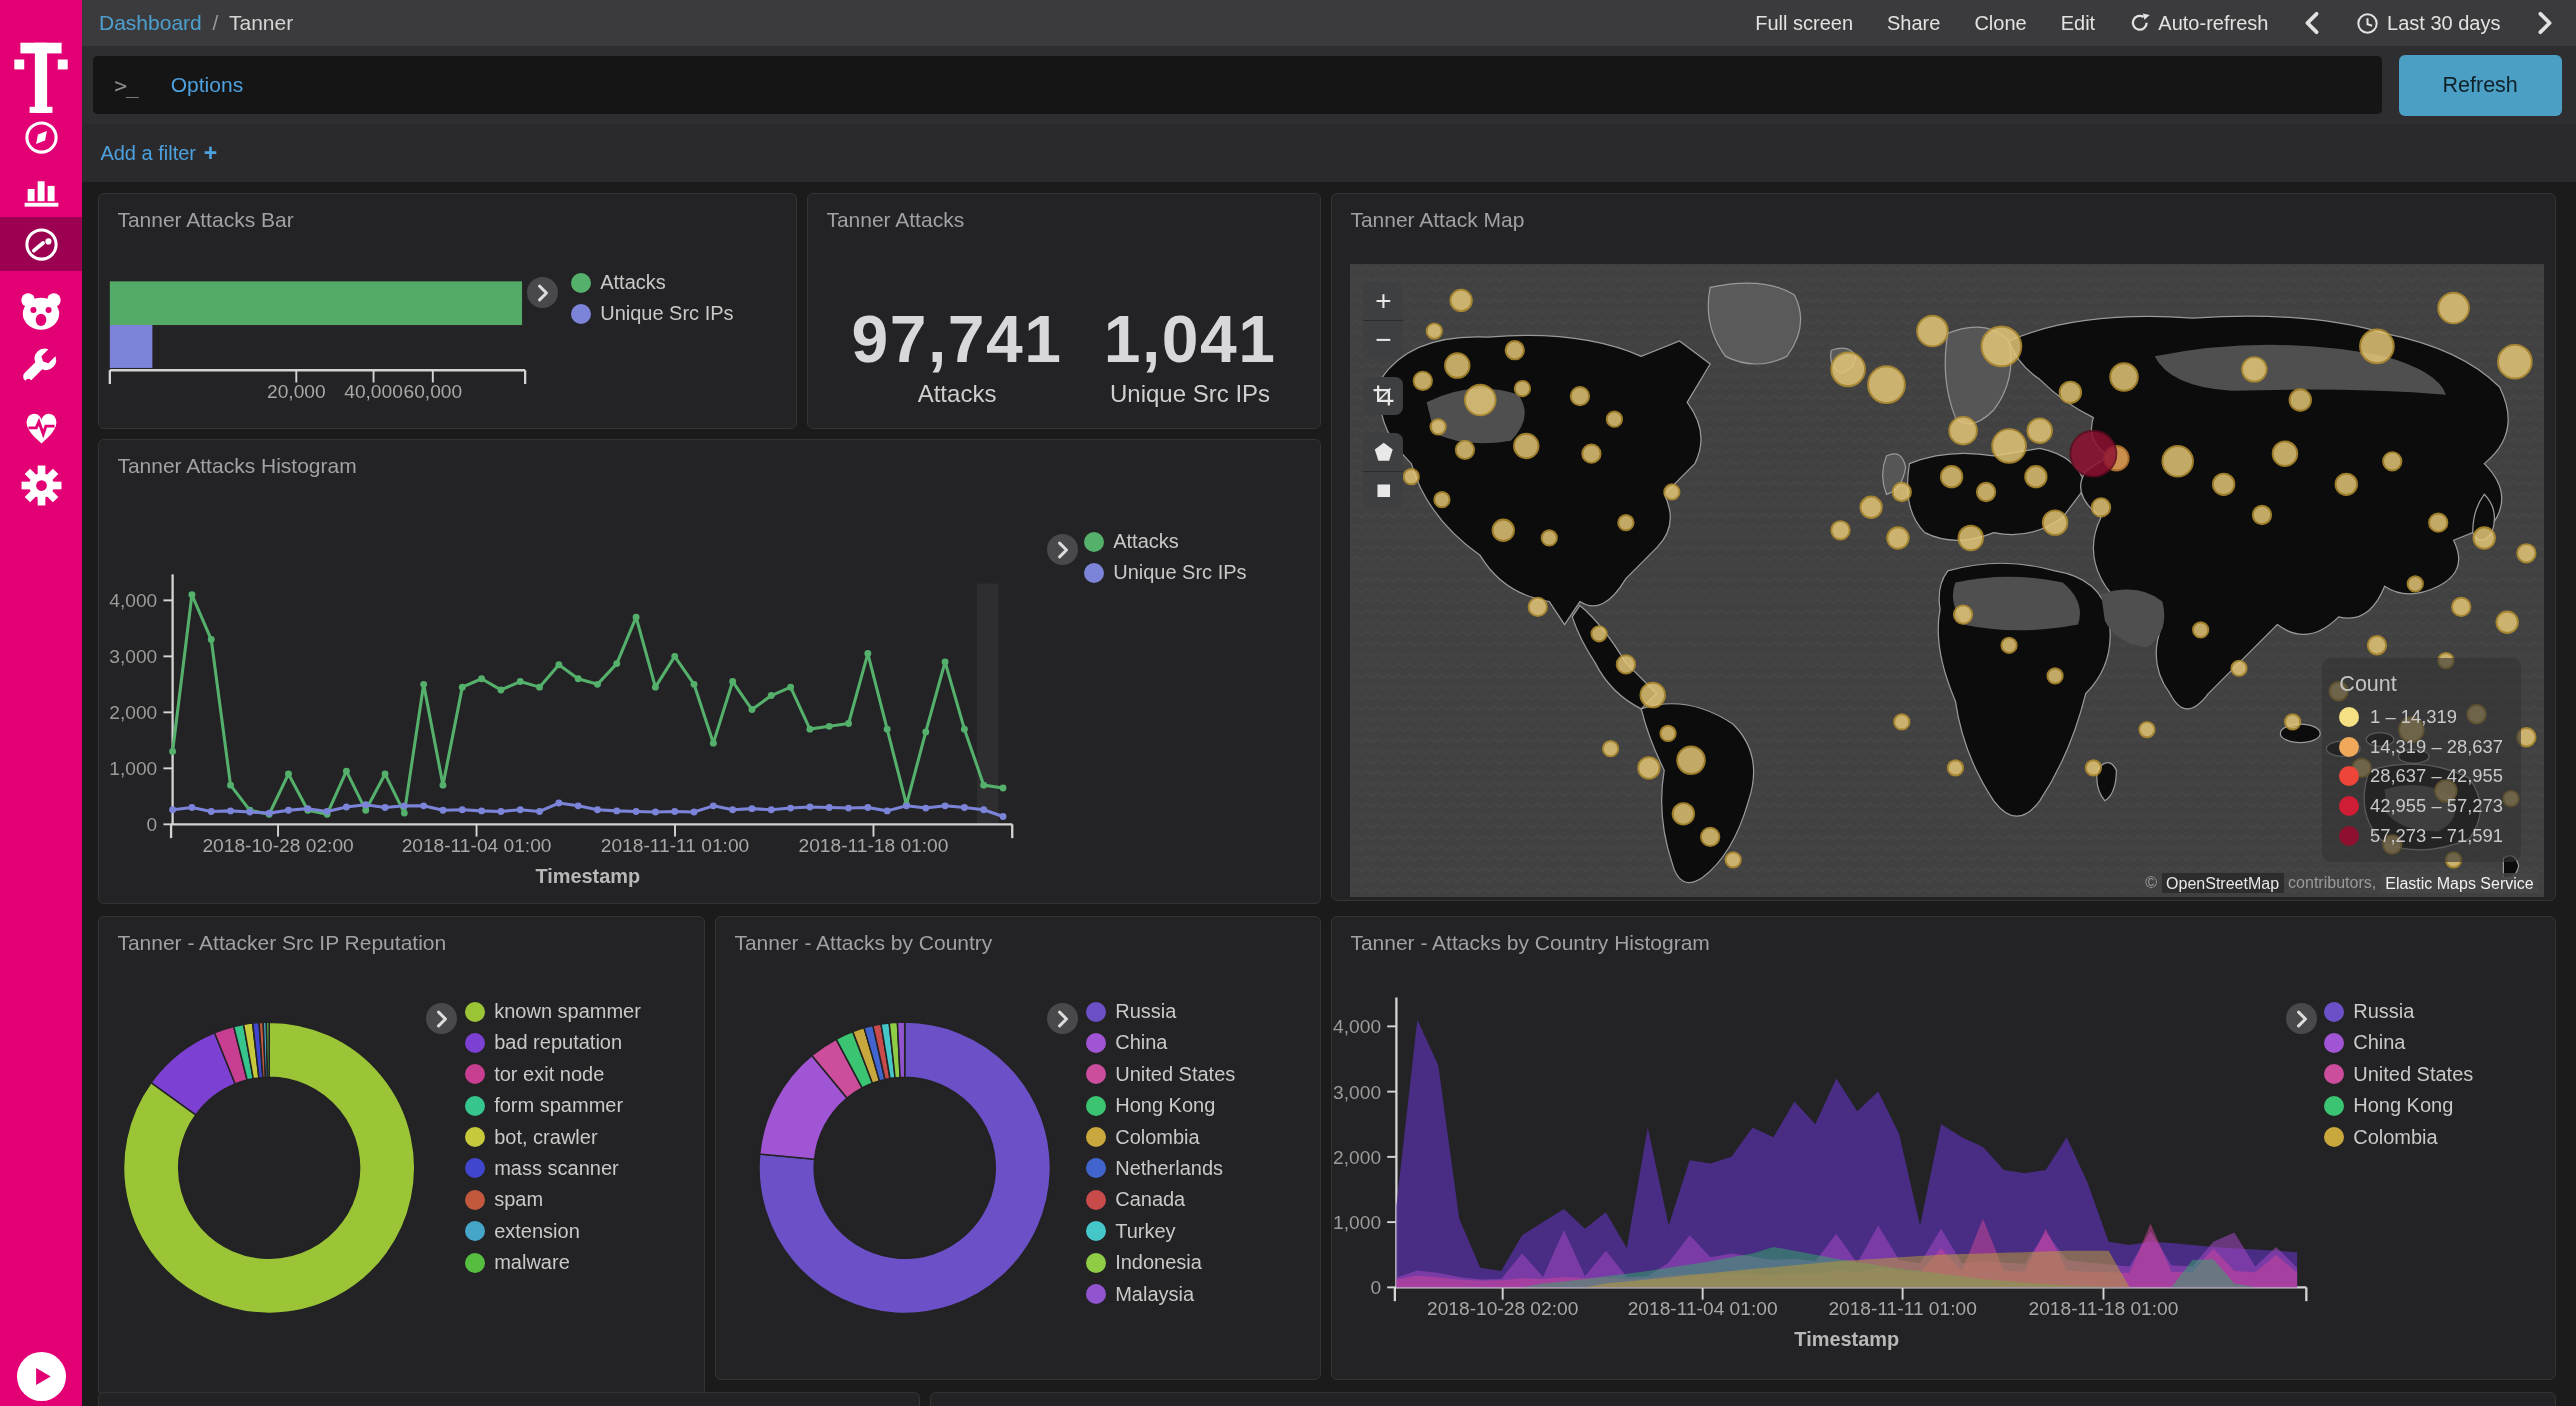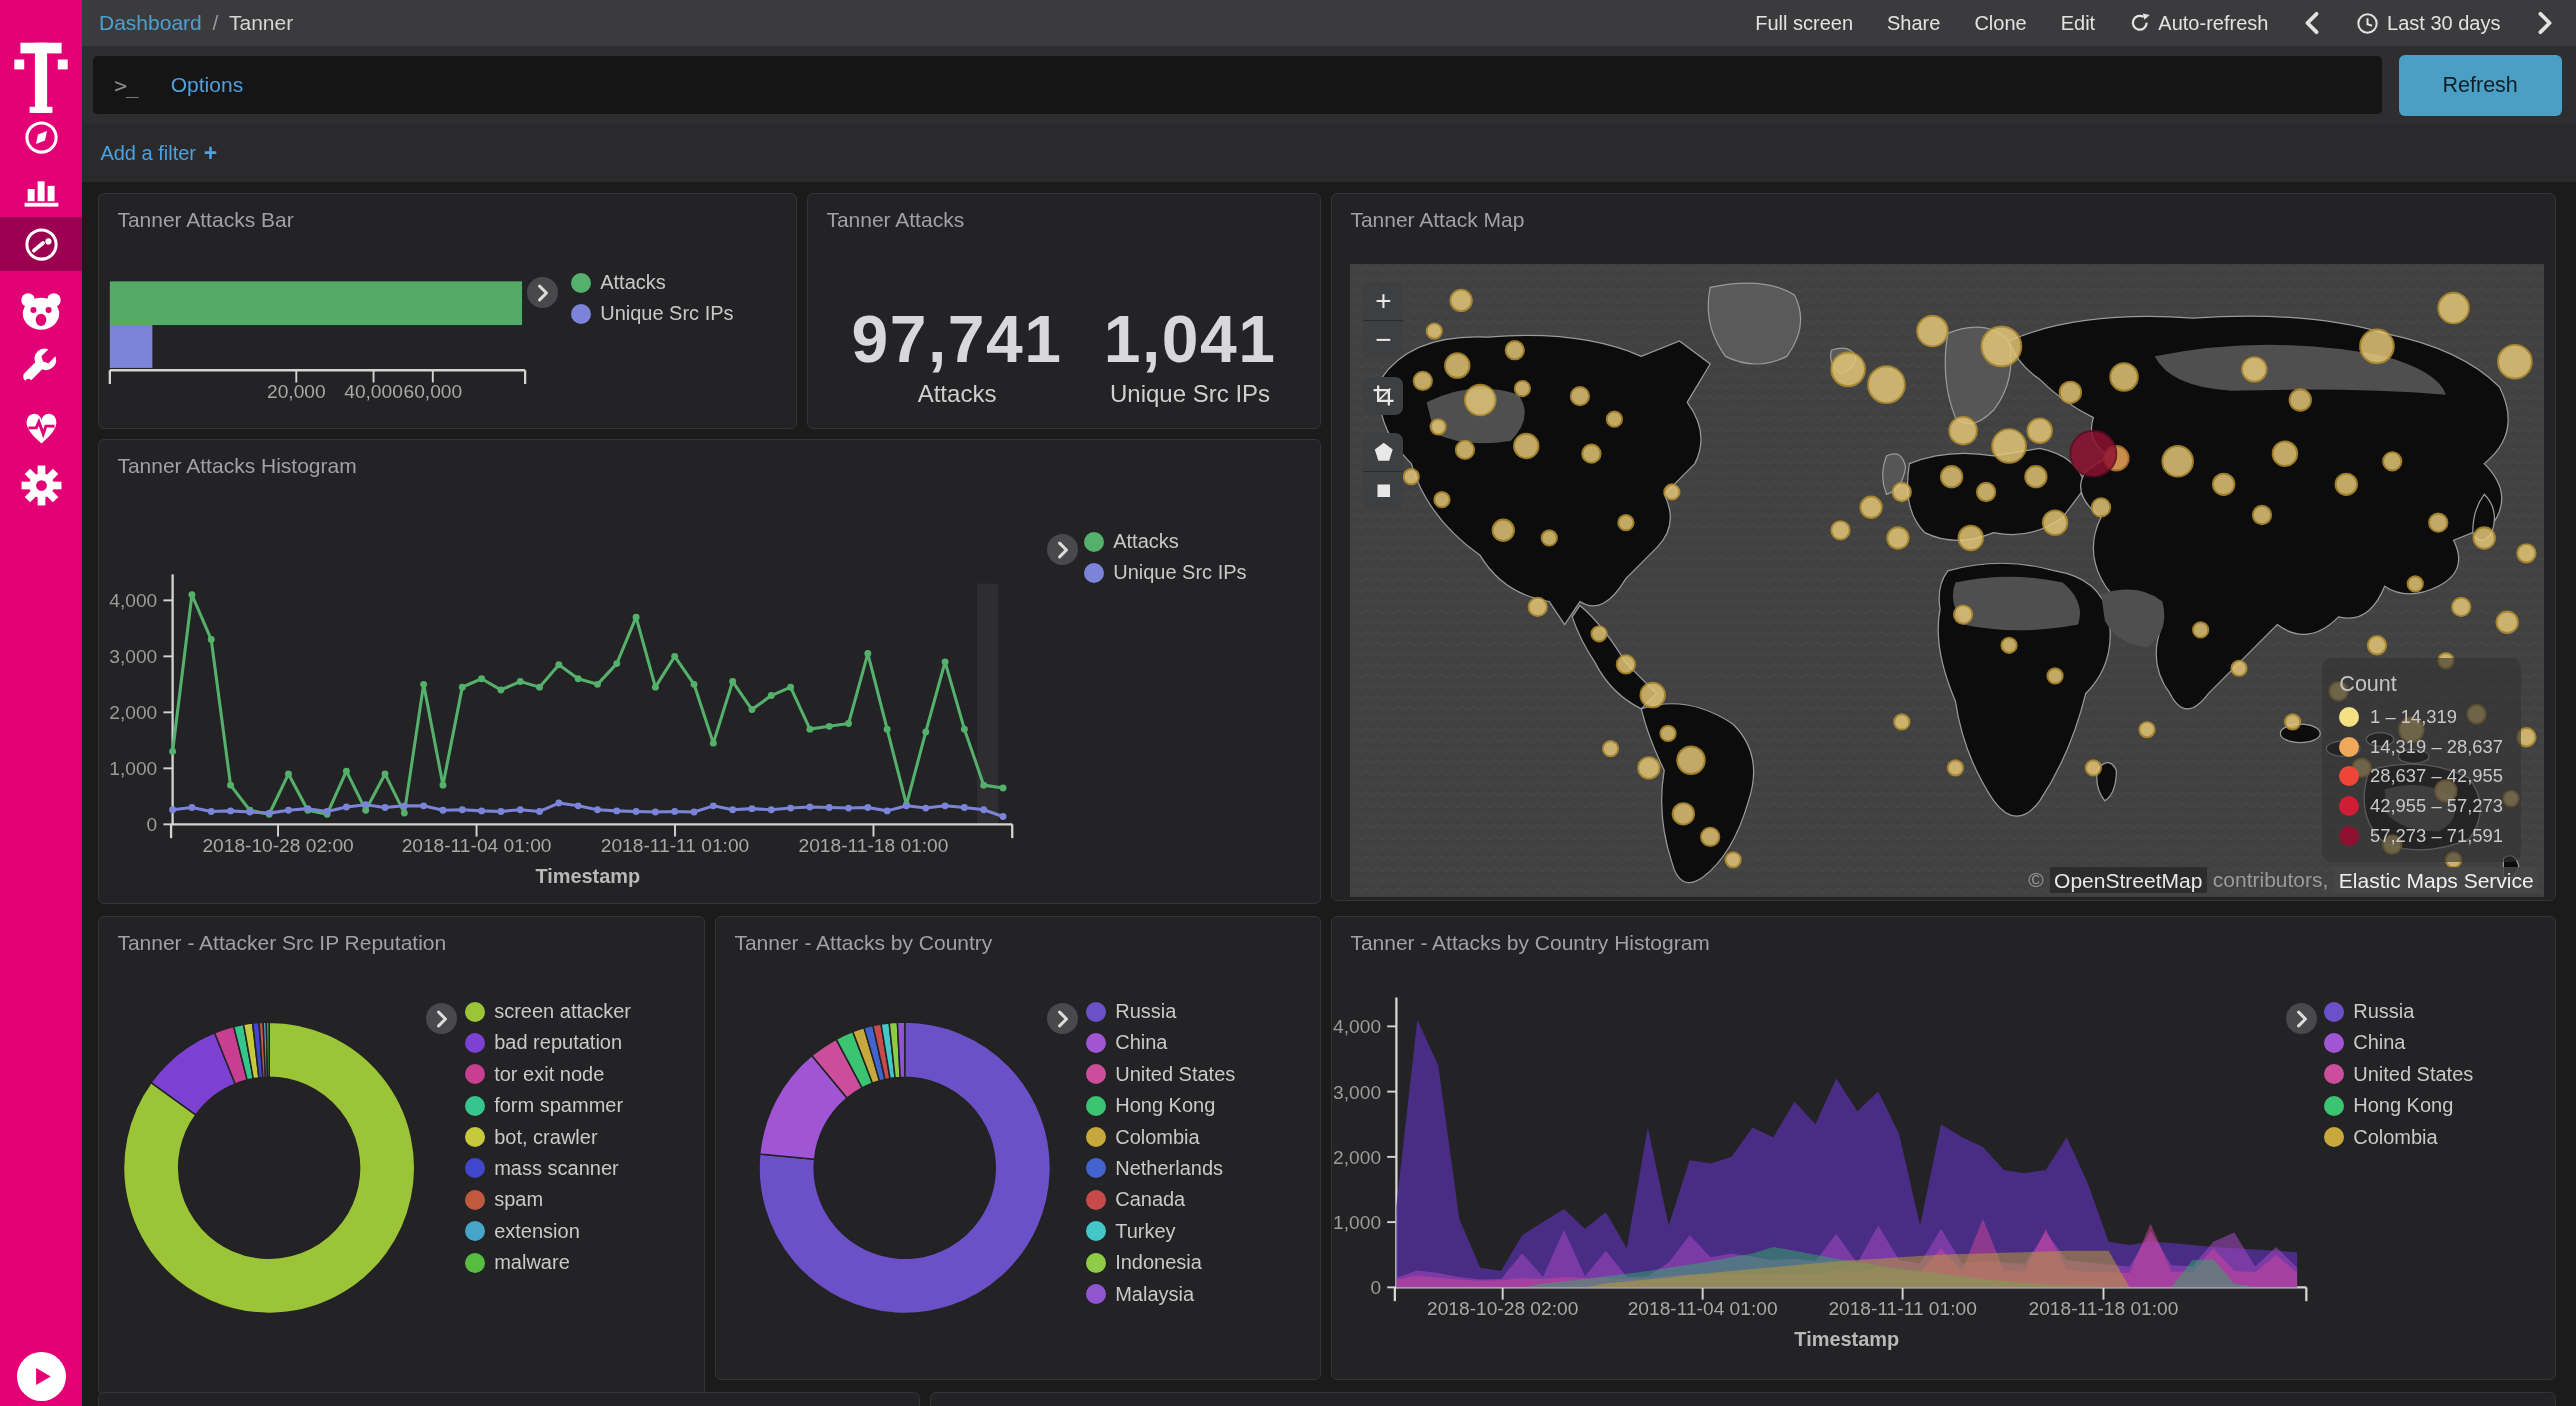--- a/index.html
+++ b/index.html
@@ -45,21 +45,21 @@
   
   .map-frame{position:absolute;left:18.4px;top:70px;width:1194px;height:633px;overflow:hidden;background:#414141;}
   .map-controls{position:absolute;left:13px;top:18.4px;display:flex;flex-direction:column;gap:18.4px;z-index:5;}
   .ctl-group{background:#3e3f41;border-radius:7.7px;overflow:hidden;display:flex;flex-direction:column;}
   .ctl-btn{width:40px;height:38px;display:flex;align-items:center;justify-content:center;color:#e8e8e8;font-size:28px;cursor:pointer;}
   .ctl-btn + .ctl-btn{border-top:0.8px solid #2c2c2e;}
   .map-legend{position:absolute;right:23px;bottom:35px;background:rgba(52,52,52,0.62);border-radius:9.2px;padding:14px 18.4px 15.3px 17px;z-index:5;}
   .map-legend-title{font-size:21.5px;color:#c4c4c4;margin-bottom:9.2px;}
   .map-legend-item{display:flex;align-items:center;gap:10.7px;font-size:18.4px;color:#c9c9c9;margin-top:7.7px;white-space:nowrap;}
   .map-legend-dot{width:20px;height:20px;border-radius:50%;flex:0 0 20px;}
-  .map-attr{position:absolute;right:6.1px;bottom:4.6px;font-size:21px;color:#9a9a9a;z-index:5;white-space:nowrap;}
+  .map-attr{position:absolute;right:6.1px;bottom:4.6px;font-size:16px;color:#9a9a9a;z-index:5;white-space:nowrap;}
   .map-attr .chip{background:rgba(38,38,38,0.75);color:#e8e8e8;padding:1.5px 4.6px;cursor:pointer;}
   .map-attr .chip2{background:rgba(70,70,70,0.85);color:#f0f0f0;padding:1.5px 4.6px;cursor:pointer;}
 </style>
 </head>
 <body>
 
 <aside class="sidebar">
   <svg class="sb-logo" viewBox="0 0 70 118">
     <rect x="8" y="18" width="54" height="14" fill="#fff"></rect>
     <rect x="0" y="40" width="13" height="13" fill="#fff"></rect>
@@ -577,21 +577,21 @@
       <path d="M218.40802179766675 137.03395647486374 A190 190 0 0 1 221.99999999999997 137 L221.99999999999997 209 A118 118 0 0 0 219.76919248486672 209.0210887580733 Z" fill="#57bd40" stroke="#232325" stroke-width="2"></path>
     </svg>
   <div class="collapse-btn" style="left:327px;top:86px">
     <svg width="15.3" height="20" viewBox="0 0 20 26">
       <polyline points="6,4 15,13 6,22" fill="none" stroke="#dcdcdc" stroke-width="4" stroke-linecap="round" stroke-linejoin="round"></polyline>
     </svg>
   </div>
   <div class="legend" style="left:366px;top:83px">
       <div class="legend-item">
         <span class="legend-dot" style="background: rgb(156, 196, 55);"></span>
-        <span>screen attacker</span>
+        <span>known spammer</span>
       </div>
       <div class="legend-item">
         <span class="legend-dot" style="background: rgb(124, 64, 210);"></span>
         <span>bad reputation</span>
       </div>
       <div class="legend-item">
         <span class="legend-dot" style="background: rgb(200, 63, 146);"></span>
         <span>tor exit node</span>
       </div>
       <div class="legend-item">

